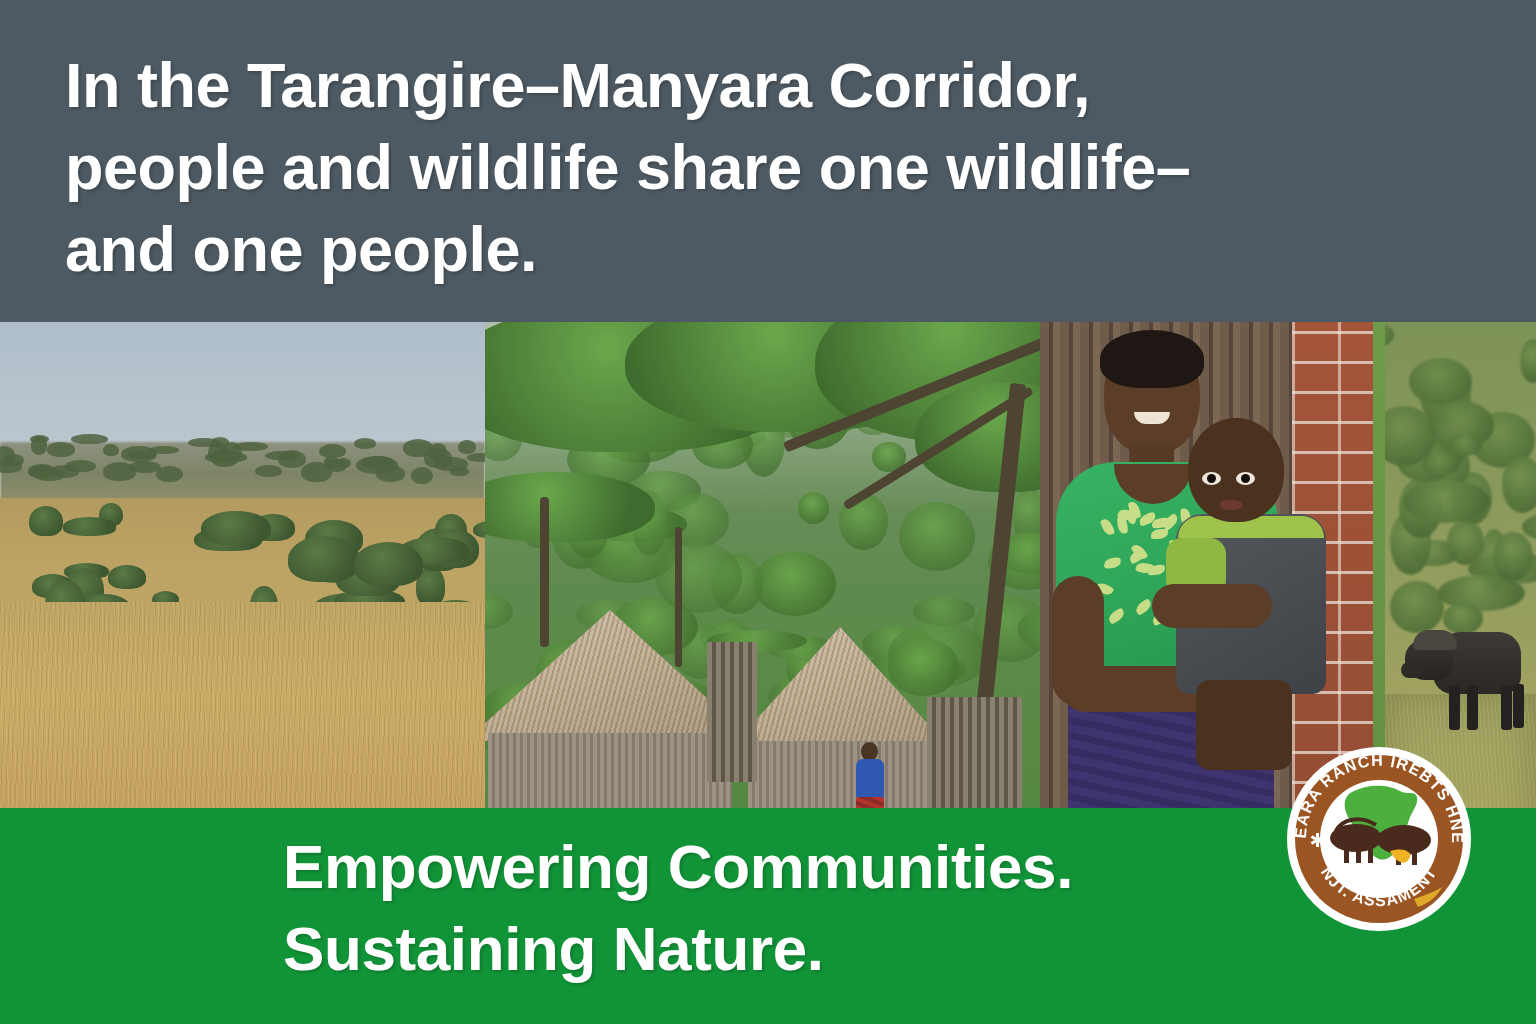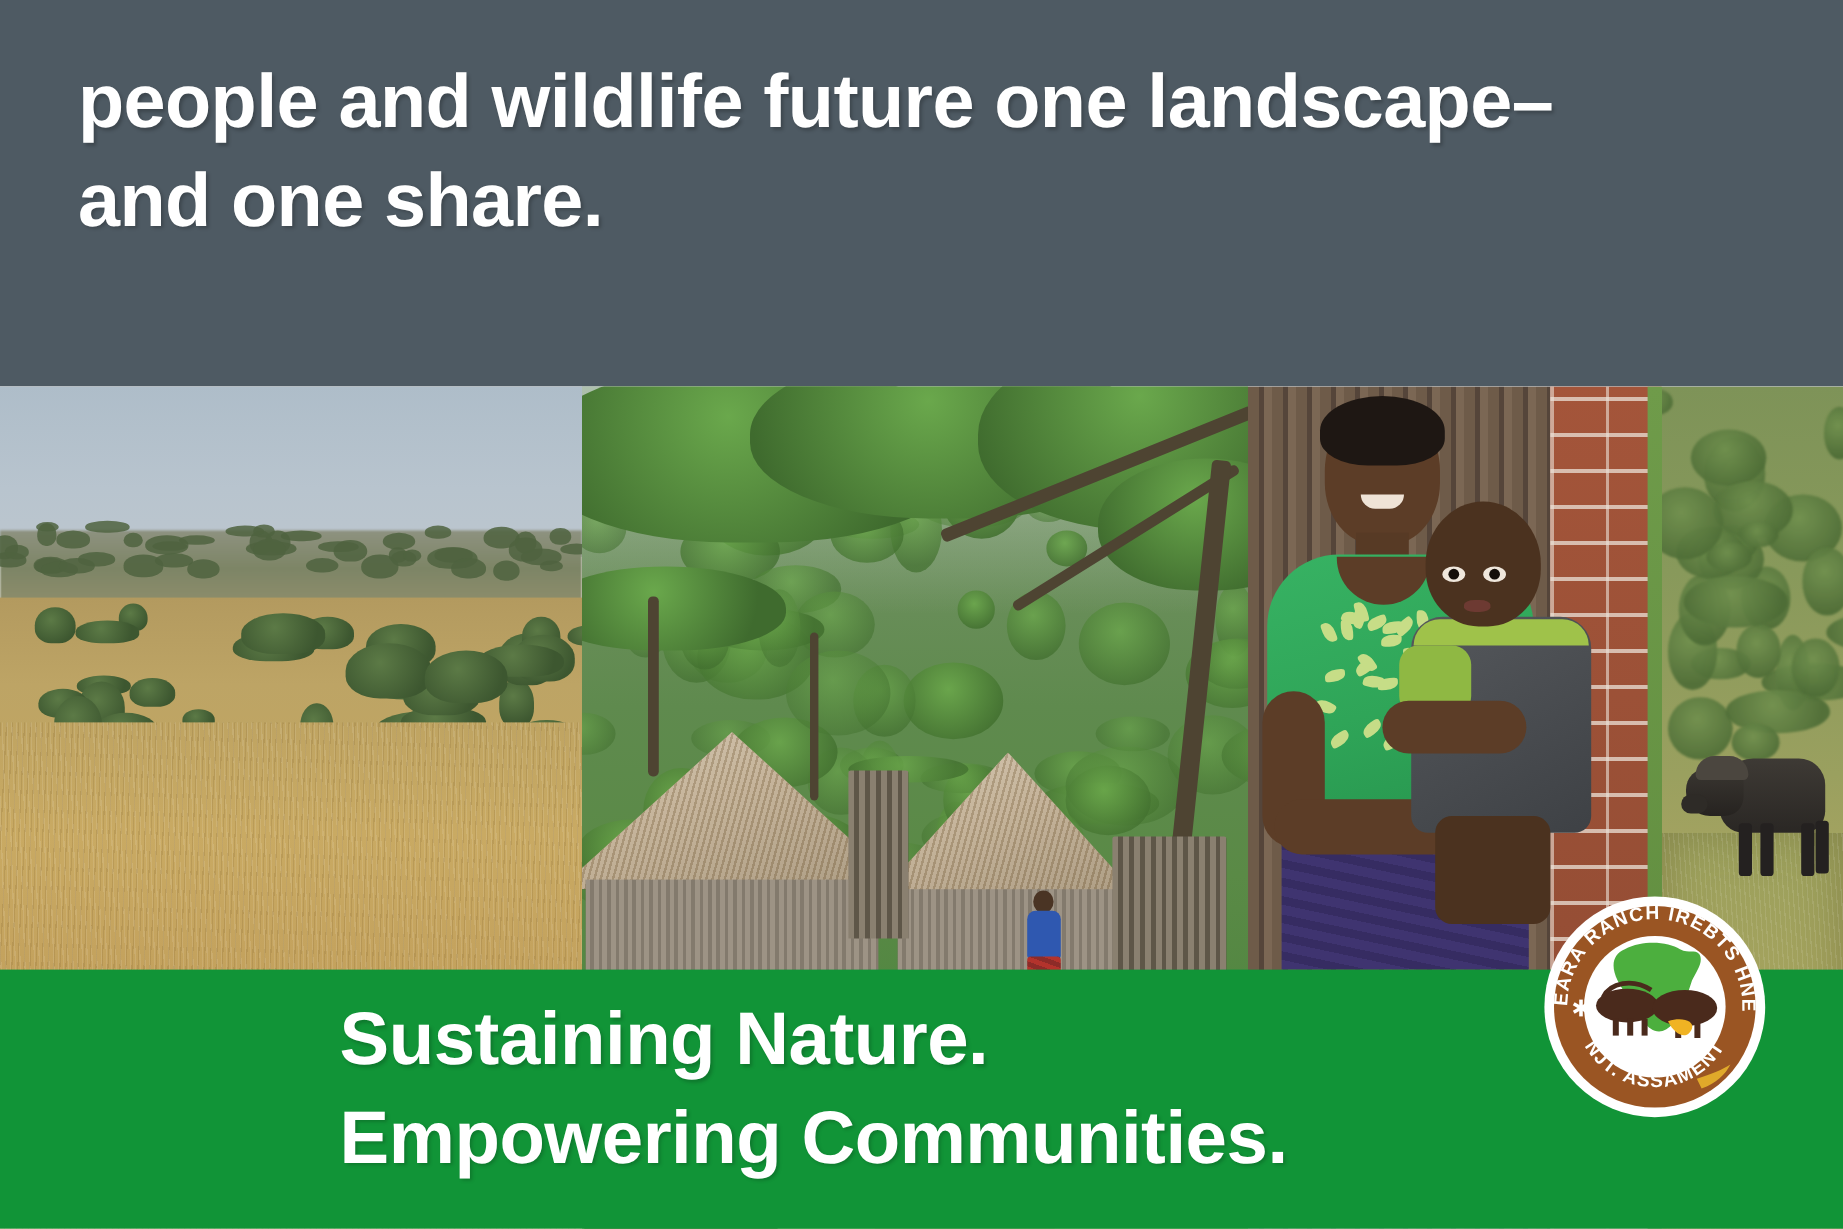--- a/index.html
+++ b/index.html
@@ -237,22 +237,23 @@
   .badge { position:absolute; left:1284px; top:733px; width:190px; height:212px; }
   .badge svg{ width:100%; height:100%; display:block; }
 </style>
 </head>
 <body>
 
 <div class="poster">
 
   <div class="header">
     <div class="headline">
-      <span class="ln">people and wildlife future one landscape–</span>
-      <span class="ln">and one share.</span>
+      <span class="ln">In the Tarangire–Manyara Corridor,</span>
+      <span class="ln">people and wildlife share one wildlife–</span>
+      <span class="ln">and one people.</span>
     </div>
   </div>
 
   <div class="strip">
 
     <div class="panel p1">
       <div class="sky"></div>
       <div class="ridge"></div>
       <div class="ridgeblobs" id="ridgeblobs">
           <i style="left: 46.5827px; top: 8.29522px; width: 28.7124px; height: 14.7295px;"></i>
@@ -547,22 +548,22 @@
         <div class="lg" style="left:108px;top:62px;"></div>
         <div class="head"></div>
         <div class="horn"></div>
         <div class="muz"></div>
       </div>
     </div>
   </div>
 
   <div class="footer">
     <div class="tagline" style="position:absolute;left:283px;top:18px;">
+      <span class="ln">Empowering Communities.</span>
       <span class="ln">Sustaining Nature.</span>
-      <span class="ln">Empowering Communities.</span>
     </div>
   </div>
 
 
   <div class="badge">
     <svg viewBox="0 0 190 212" xmlns="http://www.w3.org/2000/svg">
       <defs>
         <path id="arcTop" d="M 22 106 A 73 73 0 0 1 168 106" fill="none"></path>
         <path id="arcBot" d="M 28 106 A 67 67 0 0 0 162 106" fill="none"></path>
       </defs>

